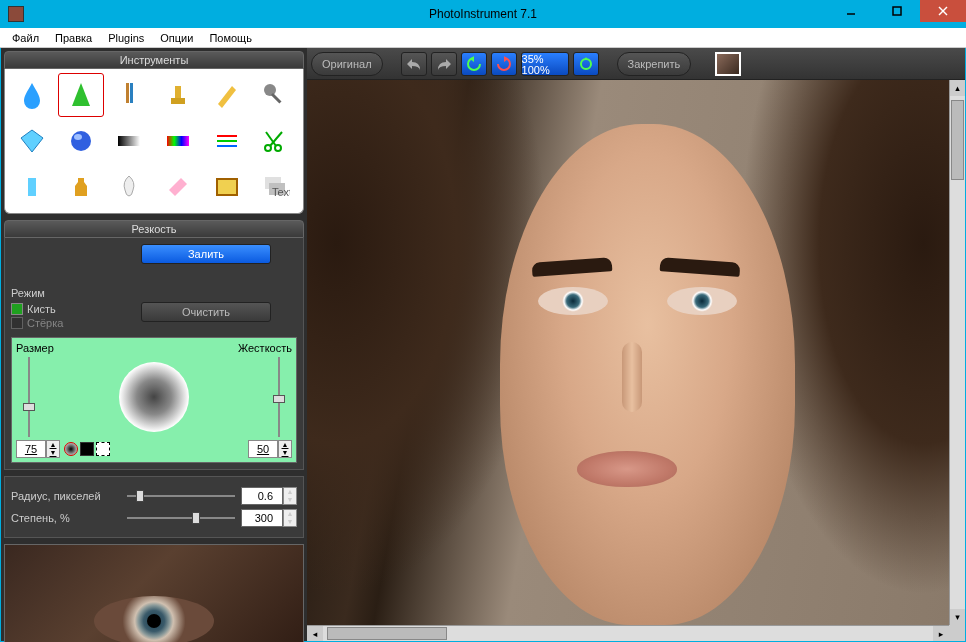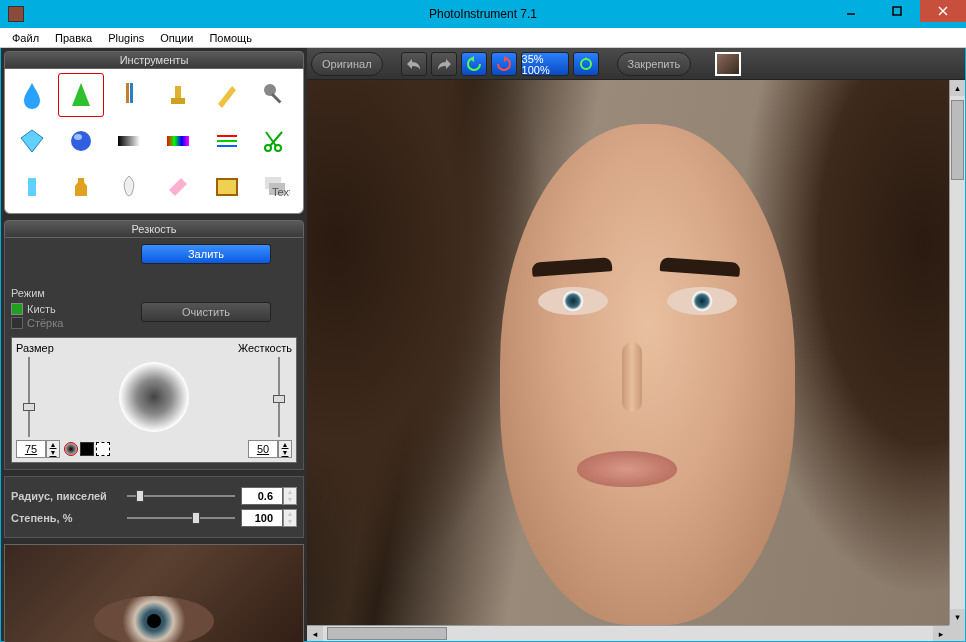--- a/index.html
+++ b/index.html
@@ -38,35 +38,35 @@
 .mode-row { display: flex; align-items: flex-start; }
 .mode-left { width: 130px; }
 .mode-left .lbl { margin-bottom: 4px; margin-top: 43px; }
 .chk { display: flex; align-items: center; margin: 2px 0; }
 .chkbox { width: 12px; height: 12px; border: 1px solid #888; margin-right: 4px; background: #2a2a2a; display:inline-block; }
 .chkbox.on { background: #1fa01f; }
 .btn { width: 130px; height: 20px; border: 1px solid #222; border-radius: 3px; color: #fff; text-align: center; line-height: 18px; margin-bottom: 4px; }
 .btn.blue { background: linear-gradient(#3a8fff,#0a5ae0); }
 .btn.grey { background: linear-gradient(#555,#3a3a3a); color: #bbb; margin-top: 38px; }
 
-.brush-area { background: #e5e5e5; border: 1px solid #666; margin-top: 6px; padding: 4px; color: #000; }
+.brush-area { background: #86efac; border: 1px solid #666; margin-top: 6px; padding: 4px; color: #000; }
 .brush-labels { display: flex; justify-content: space-between; font-size: 11px; }
 .brush-preview { height: 86px; display: flex; align-items: center; justify-content: space-between; padding: 0 6px; }
 .vslider { width: 14px; height: 80px; position: relative; }
 .vslider .track { position: absolute; left: 6px; top: 0; bottom: 0; width: 2px; background: #888; }
 .vslider .thumb { position: absolute; left: 1px; width: 12px; height: 8px; background: #ddd; border: 1px solid #555; }
 .brush-circle { width: 70px; height: 70px; border-radius: 50%; background: radial-gradient(circle, #444 0%, #888 35%, #fff 70%); }
 .brush-bottom { display: flex; justify-content: space-between; align-items: center; text-decoration: underline; }
 .numbox { width: 30px; height: 18px; border: 1px solid #888; text-align: center; line-height: 16px; background: #fff; }
 .spin { width: 14px; height: 18px; border: 1px solid #888; background: #eee; display: inline-flex; flex-direction: column; }
 .spin div { flex: 1; font-size: 7px; text-align: center; line-height: 8px; }
 .swatches { display: flex; gap: 2px; margin-left: 4px; }
 .swatch { width: 14px; height: 14px; border: 1px solid #333; }
 
-.slider-box { background: #3a3a3a; margin: 3px; border: 1px solid #555; padding: 6px; color: #ccc; font-weight: bold; }
+.slider-box { background: #3a3a3a; margin: 3px; border: 1px solid #555; padding: 6px; color: #ccc; }
 .srow { display: flex; align-items: center; margin: 4px 0; }
 .srow .sl { flex: 0 0 110px; }
 .hslider { flex: 1; height: 14px; position: relative; margin: 0 6px; }
 .hslider .track { position: absolute; top: 6px; left: 0; right: 0; height: 2px; background: #888; }
 .hslider .thumb { position: absolute; top: 1px; width: 8px; height: 12px; background: #ddd; border: 1px solid #444; }
 .valbox { width: 42px; height: 18px; background: #fff; color: #000; text-align: right; padding-right: 9px; line-height: 16px; border: 1px solid #666; }
 
 
 .preview-box { margin: 3px; border: 1px solid #666; flex: 1; background: linear-gradient(135deg,#3a2820 0%,#5a4030 40%,#2a1810 100%); position: relative; min-height: 140px; }
 .eye { position: absolute; left: 50%; top: 55%; transform: translate(-50%,-50%); width: 120px; height: 50px; border-radius: 50%; background: radial-gradient(ellipse 35px 35px at center, #1a3a4a 0%, #3a5a6a 30%, #8a9a9a 45%, #d0c0b0 55%, #6a4a3a 90%); }
@@ -336,21 +336,21 @@
             <div>▲</div>
             <div>▼</div>
           </div>
       </div>
       <div class="srow">
         <div class="sl">Степень, %</div>
         <div class="hslider">
             <div class="track"></div>
             <div class="thumb" style="left:60%"></div>
           </div>
-        <div class="valbox">100</div>
+        <div class="valbox">300</div>
         <div class="spin">
             <div>▲</div>
             <div>▼</div>
           </div>
       </div>
     </div>
 
     <div class="preview-box">
       <div class="eye"></div>
     </div>

